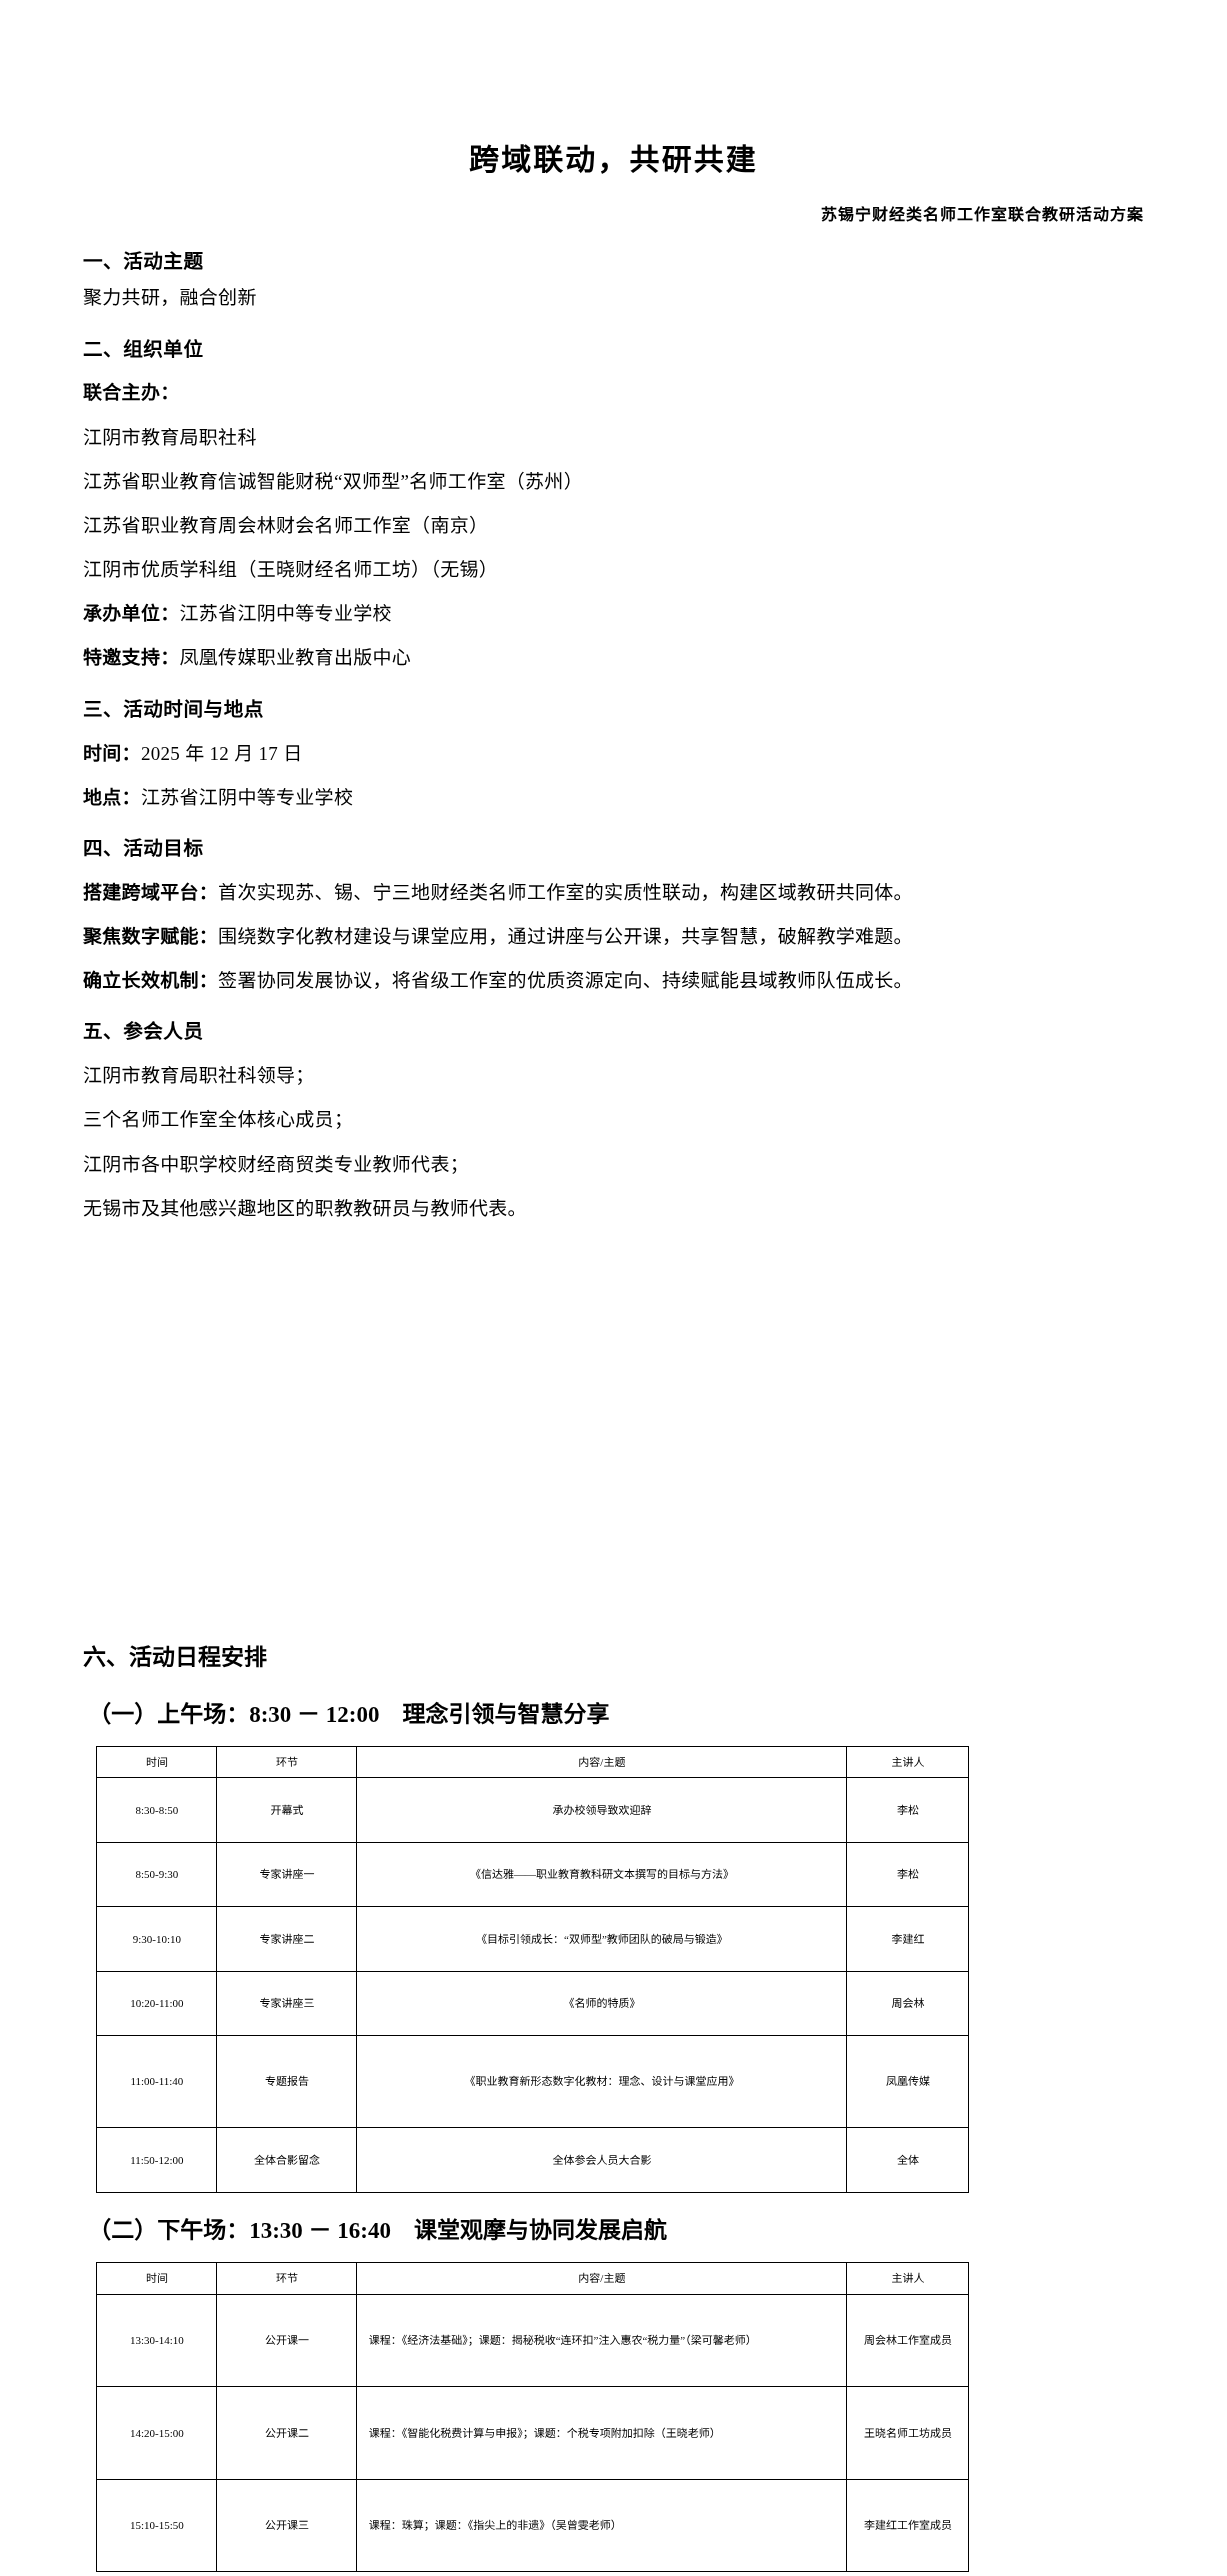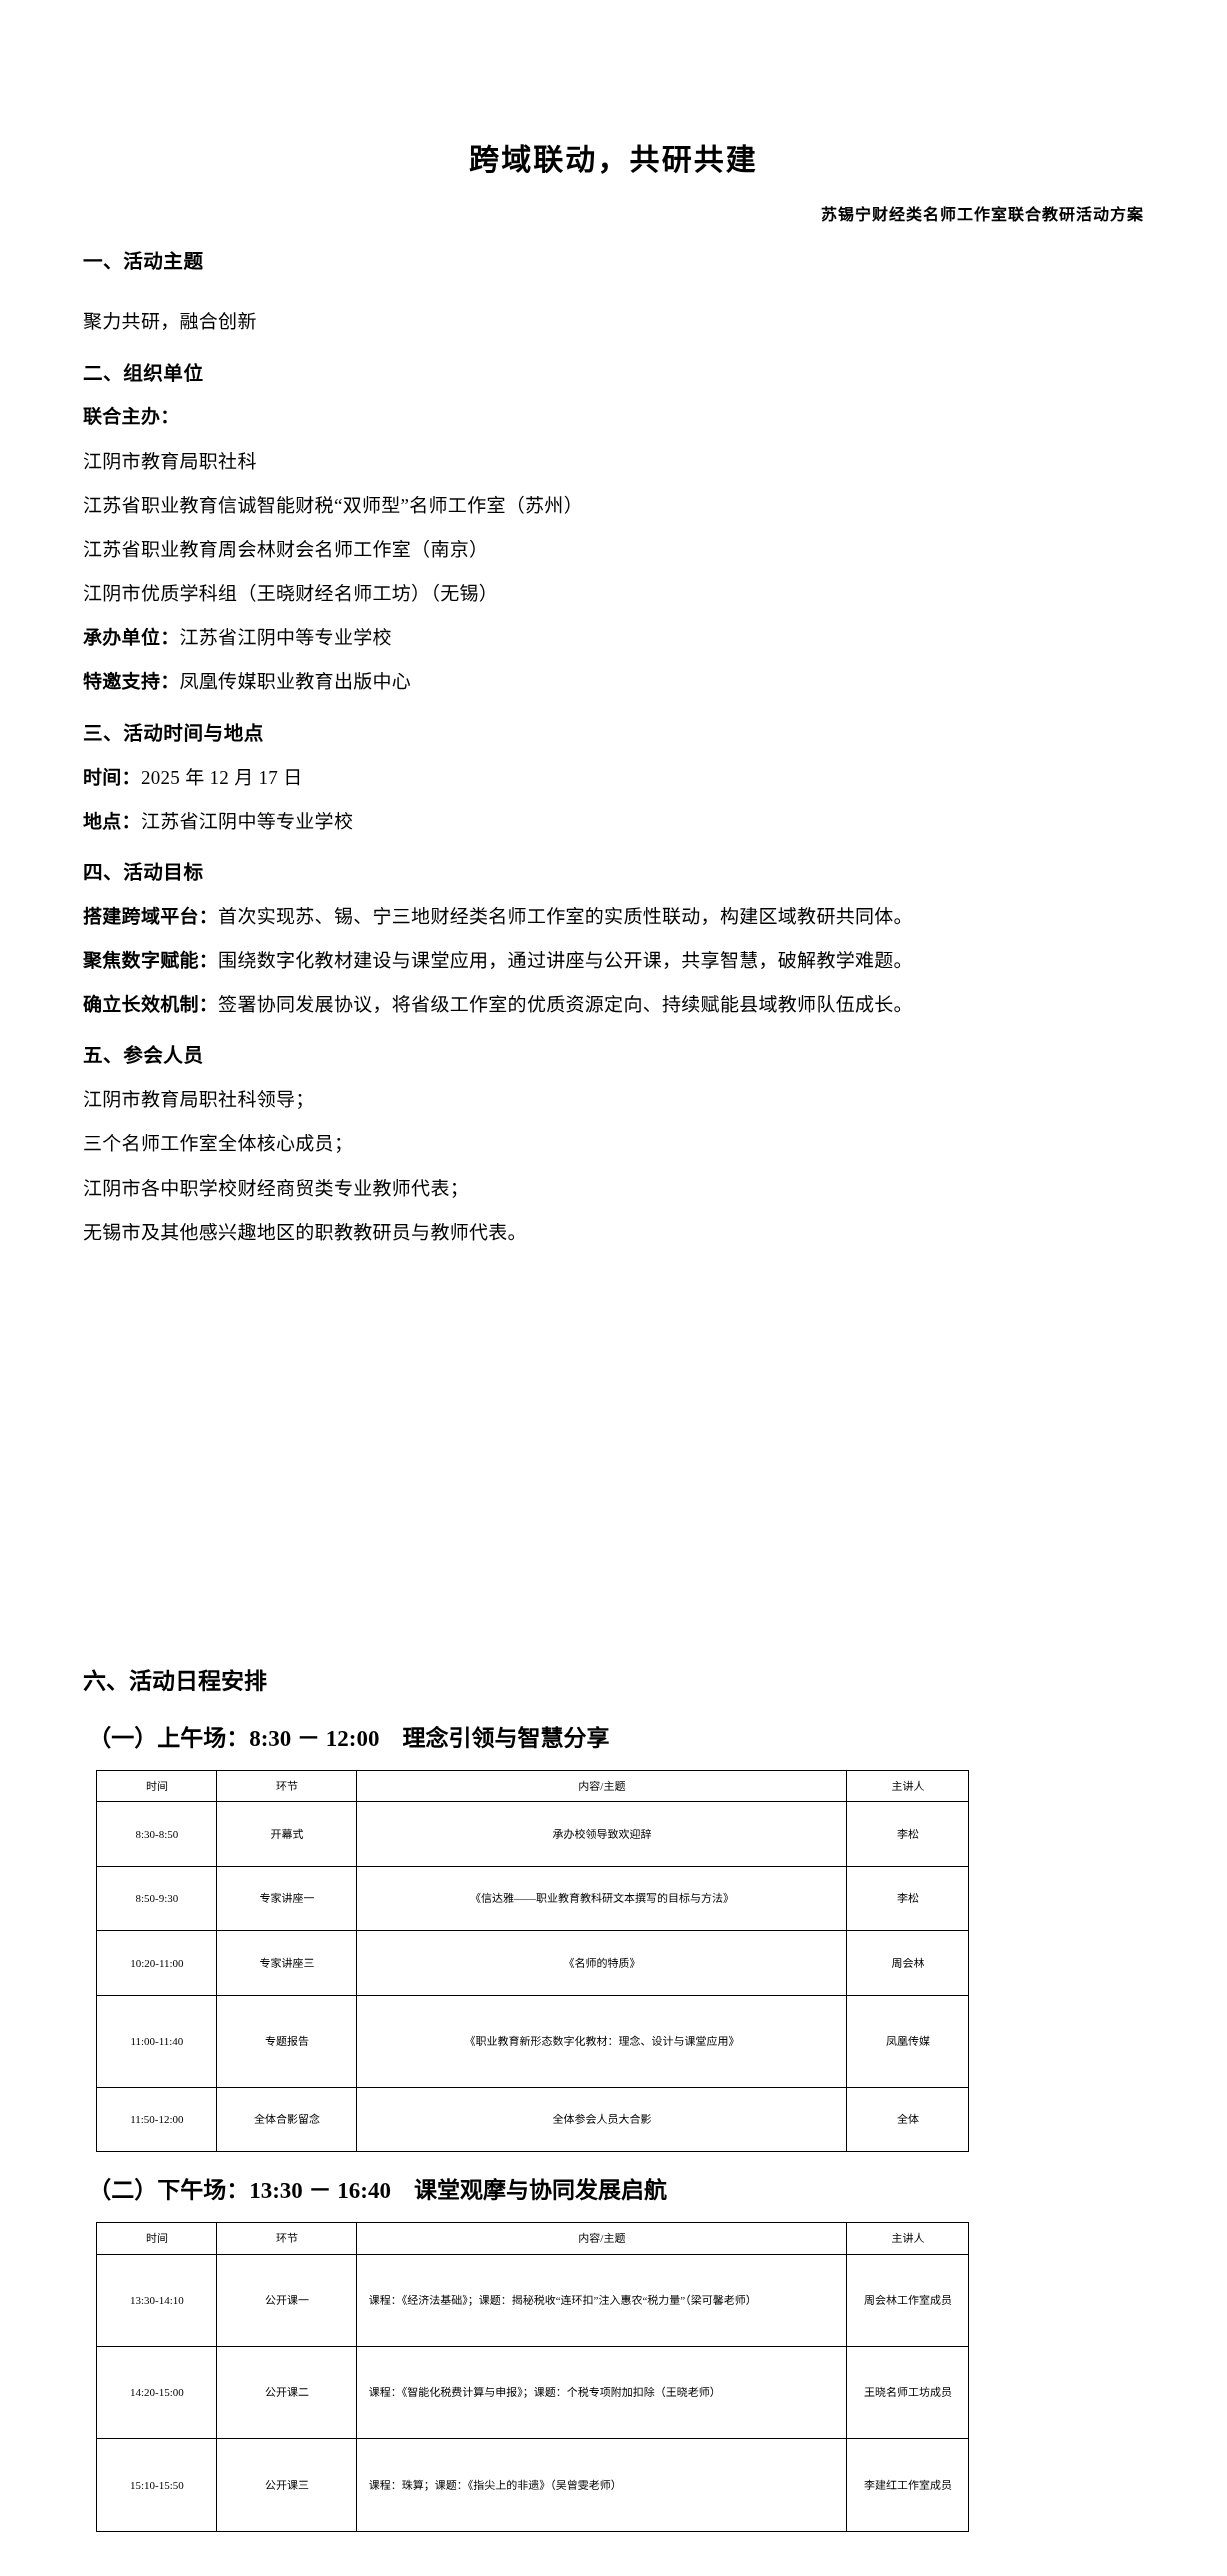--- a/index.html
+++ b/index.html
@@ -49,21 +49,21 @@
     line-height: 1.55;
     letter-spacing: 0.5px;
   }
   .para {
     font-size: 19px;
     margin: 13.4px 0 0 0;
     line-height: 1.62;
     letter-spacing: 0.3px;
     text-align: justify;
   }
-  .para.first { margin-top: 30px; font-family: Liberation Serif, serif; }
+  .para.first { margin-top: 6px; font-family: Liberation Serif, serif; }
   .lbl {
     font-weight: bold;
   }
 
   
   .page-gap { height: 392px; }
 
   
   .schedule-head {
     font-size: 23px;
@@ -192,20 +192,26 @@
           <td class="c-topic">承办校领导致欢迎辞</td>
           <td class="c-host">李松</td>
         </tr>
         <tr class="r-tall">
           <td class="c-time">8:50-9:30</td>
           <td class="c-seg">专家讲座一</td>
           <td class="c-topic">《信达雅——职业教育教科研文本撰写的目标与方法》</td>
           <td class="c-host">李松</td>
         </tr>
         <tr class="r-tall">
+          <td class="c-time">9:30-10:10</td>
+          <td class="c-seg">专家讲座二</td>
+          <td class="c-topic">《目标引领成长：“双师型”教师团队的破局与锻造》</td>
+          <td class="c-host">李建红</td>
+        </tr>
+        <tr class="r-tall">
           <td class="c-time">10:20-11:00</td>
           <td class="c-seg">专家讲座三</td>
           <td class="c-topic">《名师的特质》</td>
           <td class="c-host">周会林</td>
         </tr>
         <tr class="r-xtall">
           <td class="c-time">11:00-11:40</td>
           <td class="c-seg">专题报告</td>
           <td class="c-topic">《职业教育新形态数字化教材：理念、设计与课堂应用》</td>
           <td class="c-host">凤凰传媒</td>

